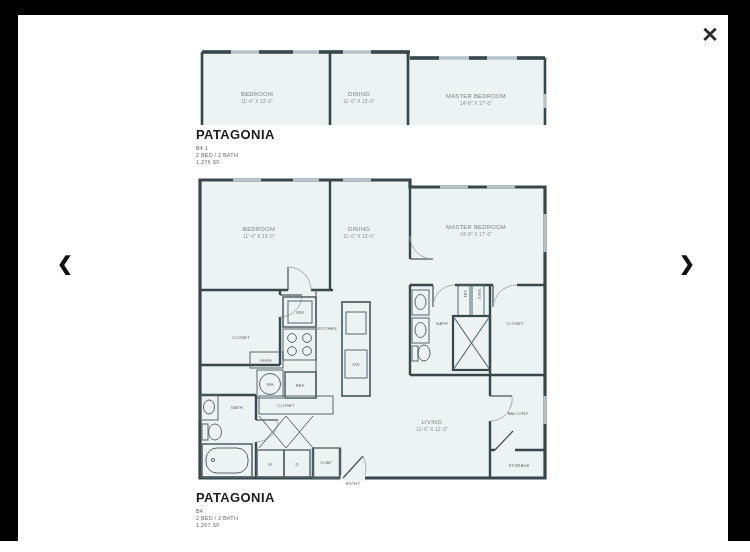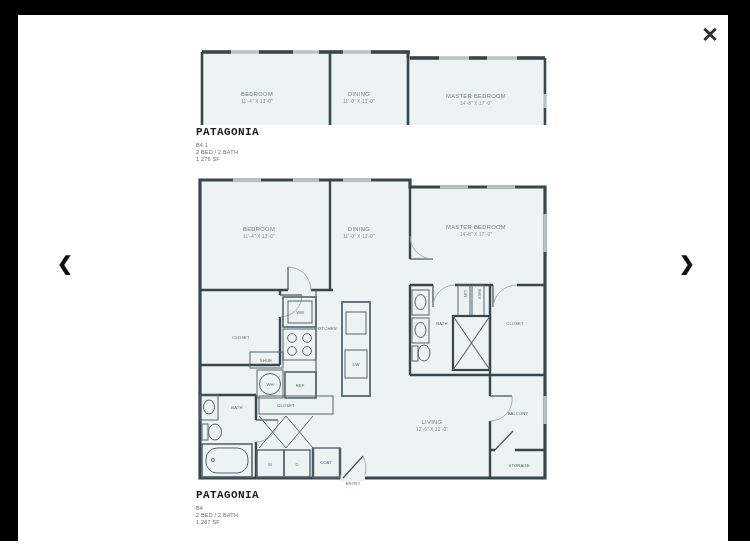--- a/index.html
+++ b/index.html
@@ -27,22 +27,22 @@
   #nav-next{left:676px;top:249px;}
 
   .plan-img{position:absolute;}
   #plan1-svg{left:193px;top:44px;width:360px;height:81px;}
   #plan2-svg{left:193px;top:174px;width:360px;height:314px;}
 
   .caption{position:absolute;color:#1c1c1c;}
   #caption1{left:196px;top:126px;}
   #caption2{left:196px;top:489px;}
   .caption .title{
-    font-size:11px;font-weight:bold;letter-spacing:.4px;color:#1c1c1c;
-    transform:scaleY(1.05);transform-origin:left top;font-family:Liberation Mono, monospace;
+    font-size:13px;font-weight:bold;letter-spacing:.4px;color:#1c1c1c;
+    transform:scaleY(1.05);transform-origin:left top;
   }
   .caption .sub{
     margin-top:4px;font-size:6px;line-height:7px;color:#6e6e6e;
     letter-spacing:.2px;transform:scaleX(.92);transform-origin:left top;
   }
 
   svg text{
     font-family:"Liberation Sans", sans-serif;
     fill:#76878c;
   }

